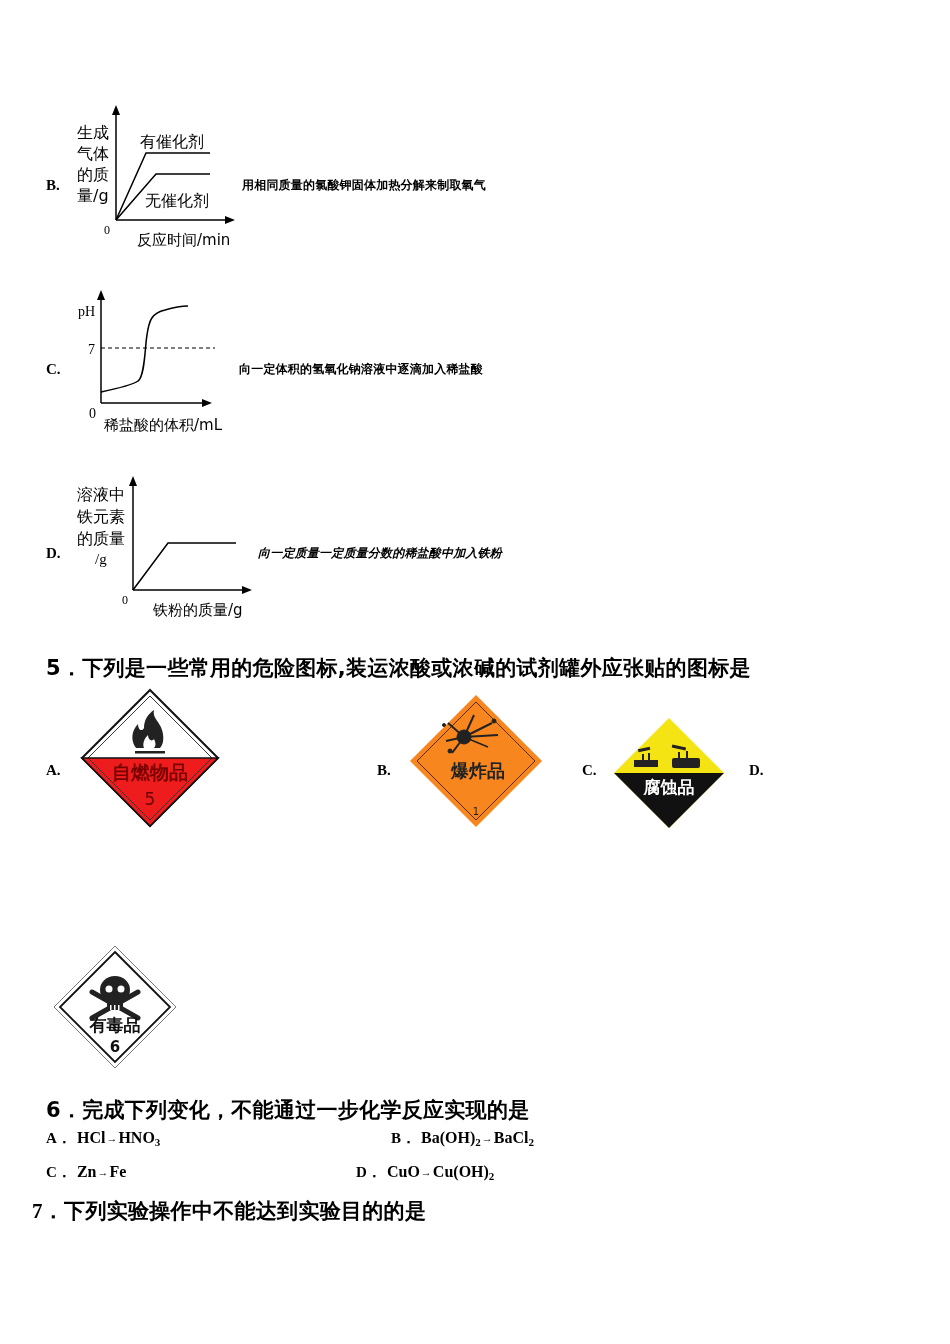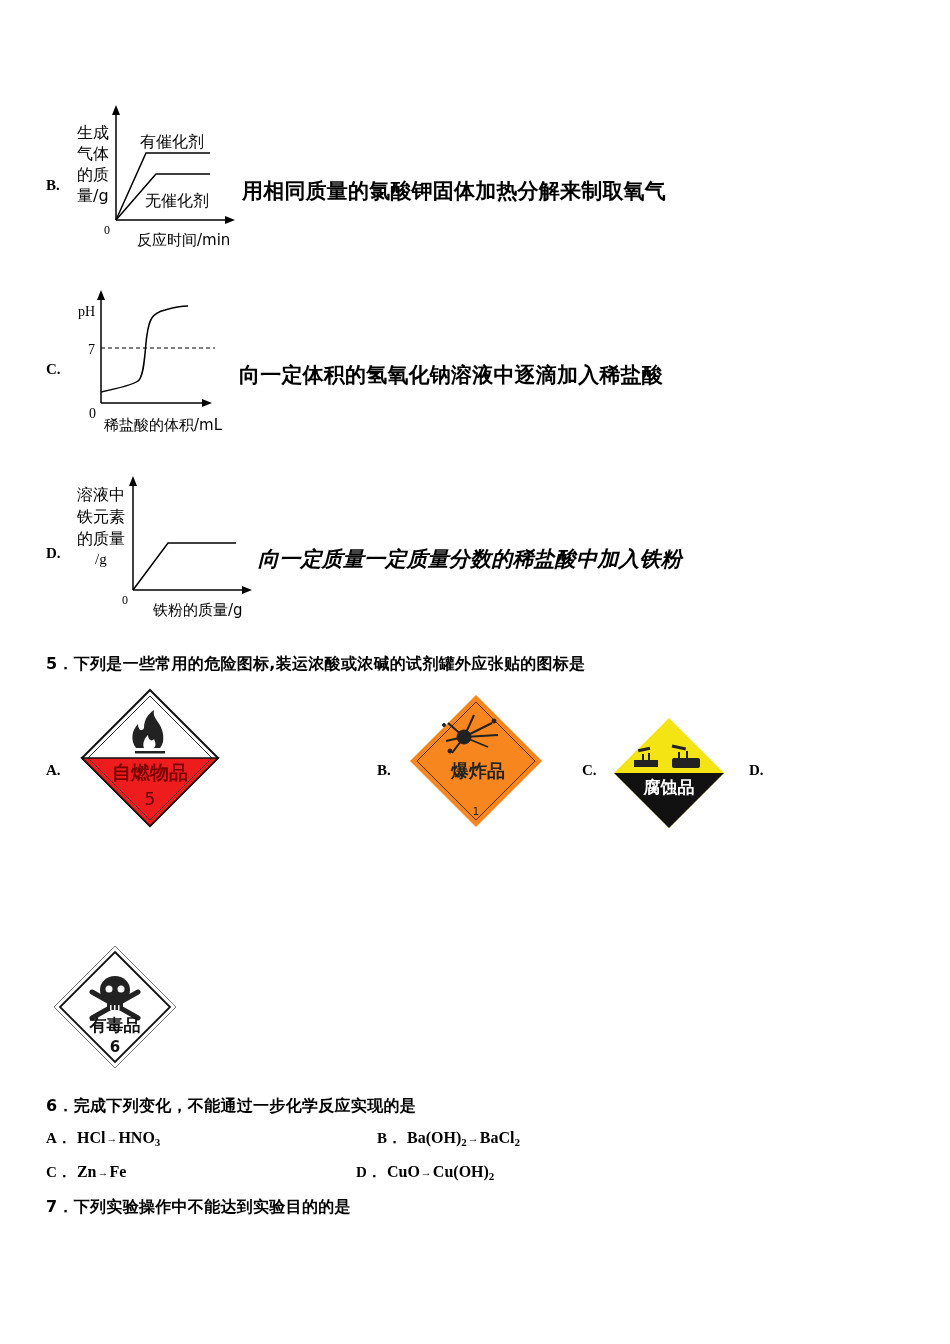--- a/index.html
+++ b/index.html
@@ -1,21 +1,21 @@
 <!DOCTYPE html>
 <html><head>
 <meta charset="utf-8">
 <style>
   html,body{margin:0;padding:0;background:#fff;}
   body{width:950px;height:1344px;position:relative;overflow:hidden;
        font-family:"DejaVu Sans","Liberation Sans",sans-serif;color:#000;}
   .abs{position:absolute;}
   .opt-letter{font-family:"Liberation Serif","DejaVu Serif",serif;font-weight:bold;font-size:15px;}
-  .desc{font-weight:bold;font-size:21px;letter-spacing:0.2px;}
-  .qtext{font-weight:bold;font-size:16px;letter-spacing:0.3px;}
+  .desc{font-weight:bold;font-size:12px;letter-spacing:0.2px;}
+  .qtext{font-weight:bold;font-size:21px;letter-spacing:0.3px;}
   .chem{font-family:Liberation Serif, serif;font-weight:bold;font-size:16px;}
   .chem sub{font-size:11px;vertical-align:-3px;font-weight:bold;}
   .arr{font-size:11px;vertical-align:1px;margin:0 1px;}
   svg text{font-family:"DejaVu Sans","Liberation Sans",sans-serif;}
   .serif{font-family:"Liberation Serif","DejaVu Serif",serif;}
 </style>
 </head>
 <body>
 
 <div class="abs opt-letter" style="left:46px;top:177px;">B.</div>
@@ -142,26 +142,26 @@
   <text x="63" y="87" font-size="17" text-anchor="middle" fill="#111" font-weight="bold">有毒品</text>
   <text x="63" y="108" font-size="15" text-anchor="middle" fill="#111" font-weight="bold">6</text>
 </svg>
 
 <div class="abs qtext" style="left:46px;top:1096px;text-align:center;">6．完成下列变化，不能通过一步化学反应实现的是</div>
 
 <div class="abs" style="left:46px;top:1128px;">
   <span class="opt-letter">A．</span>
   <span class="chem"><span>HCl</span><span class="arr">→</span><span>HNO</span><sub>3</sub></span>
 </div>
-<div class="abs" style="left:377px;top:1128px;">
+<div class="abs" style="left:391px;top:1128px;">
   <span class="opt-letter">B．</span>
   <span class="chem"><span>Ba(OH)</span><sub>2</sub><span class="arr">→</span><span>BaCl</span><sub>2</sub></span>
 </div>
 <div class="abs" style="left:46px;top:1162px;">
   <span class="opt-letter">C．</span>
   <span class="chem"><span>Zn</span><span class="arr">→</span><span>Fe</span></span>
 </div>
 <div class="abs" style="left:356px;top:1162px;">
   <span class="opt-letter">D．</span>
   <span class="chem"><span>CuO</span><span class="arr">→</span><span>Cu(OH)</span><sub>2</sub></span>
 </div>
 
-<div class="abs qtext" style="left:46px;top:1197px;">7．下列实验操作中不能达到实验目的的是</div>
+<div class="abs qtext" style="left:32px;top:1197px;font-family:Liberation Serif, serif;">7．下列实验操作中不能达到实验目的的是</div>
 
 </body></html>

